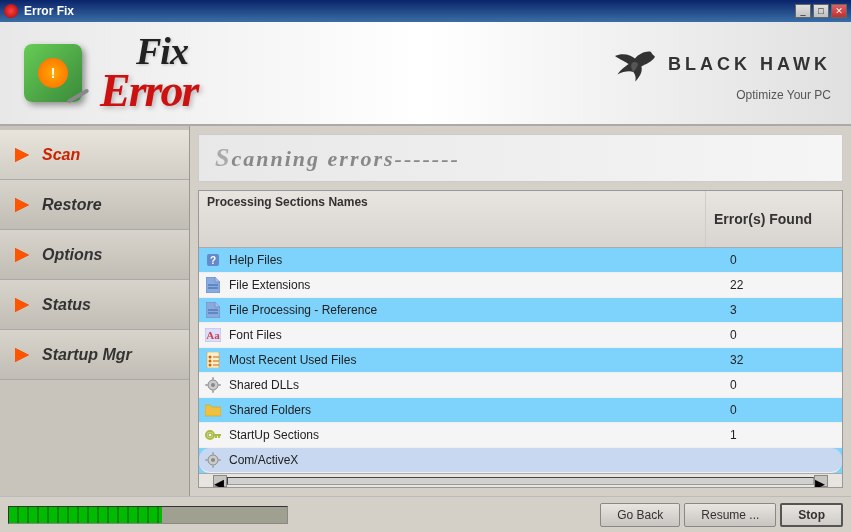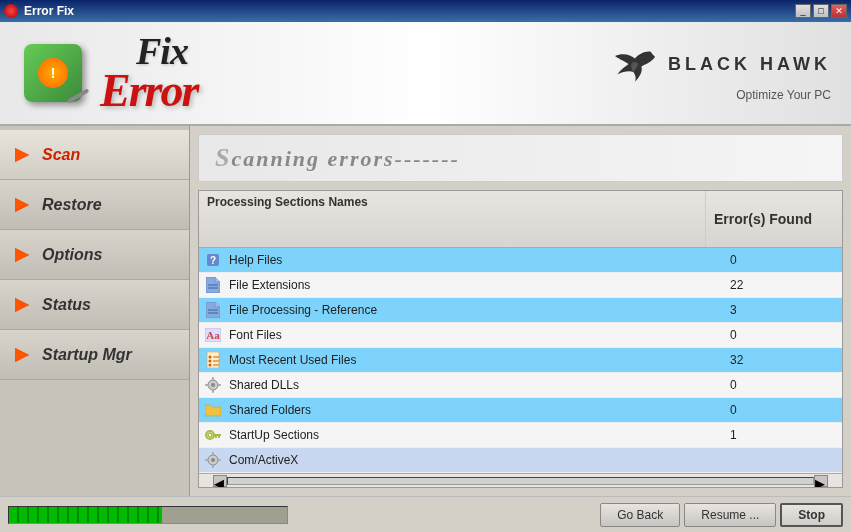--- a/index.html
+++ b/index.html
@@ -229,20 +229,21 @@
       height: 25px;
       border-bottom: 1px solid #eee;
     }
 
     .table-row:nth-child(even) {
       background: #f5f5f5;
     }
 
     .table-row.highlighted {
       background: #c8d8f0;
+      border-radius: 11px;
     }
 
     .row-icon {
       width: 20px;
       height: 20px;
       margin-left: 4px;
       display: flex;
       align-items: center;
       justify-content: center;
       font-size: 14px;

